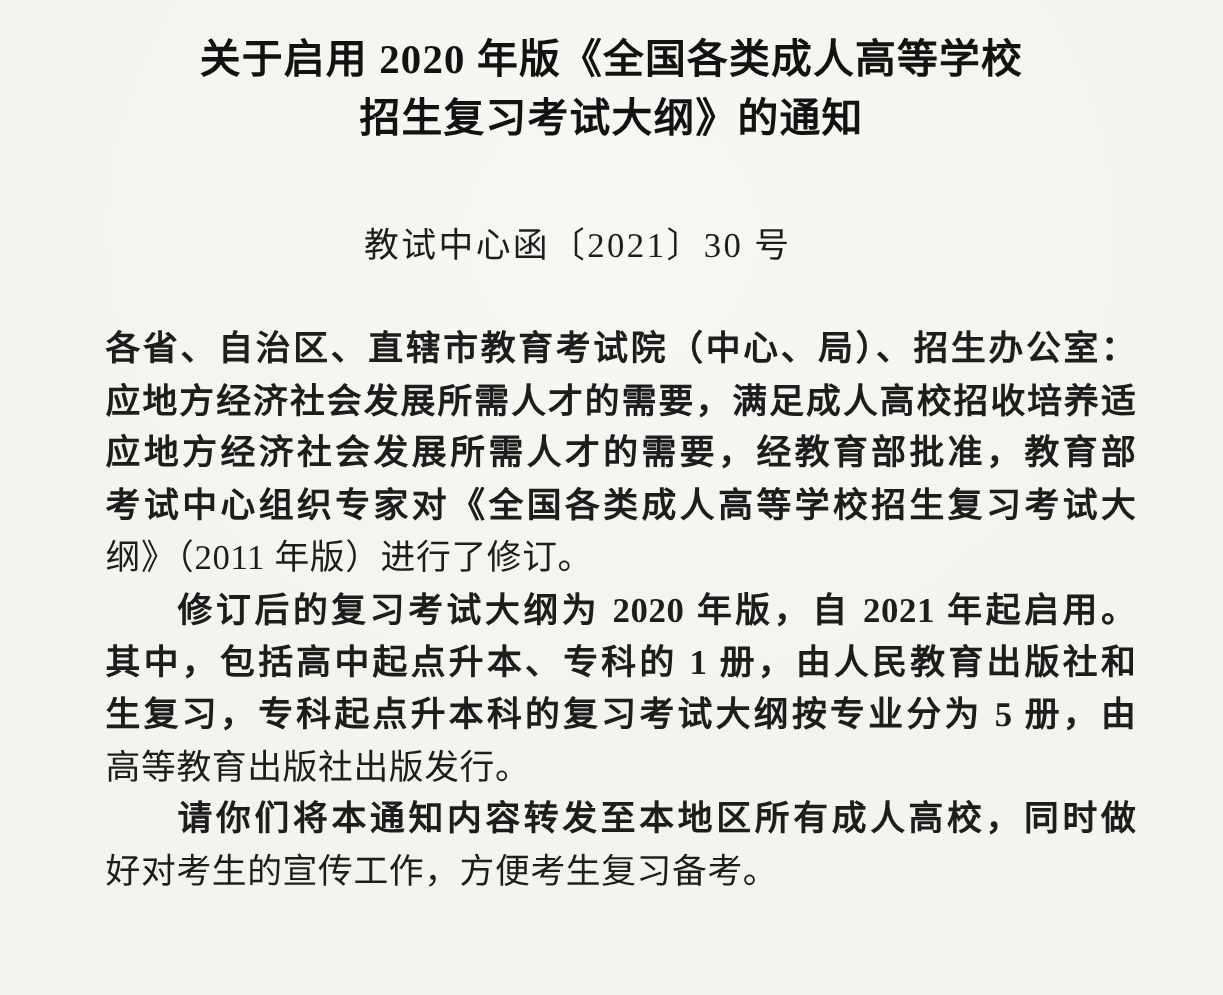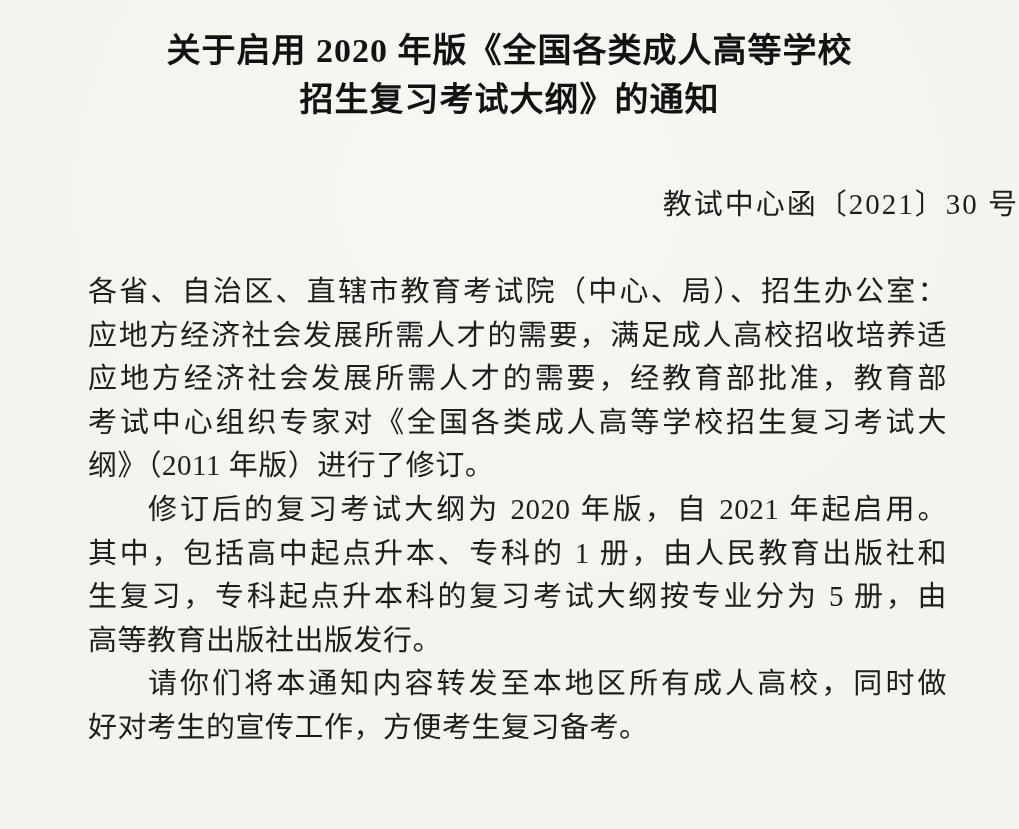--- a/index.html
+++ b/index.html
@@ -32,21 +32,22 @@
     font-weight: 700;
     line-height: 49px;
     letter-spacing: 1px;
     color: #121212;
   }
   .doc-title .t-line {
     display: block;
   }
   .doc-number {
     margin-top: 56px;
-    text-align: right;
+    padding-right: 56px;
+    text-align: center;
     font-size: 29px;
     letter-spacing: 2px;
     color: #1d1d1d;
   }
   .doc-body {
     margin-top: 48px;
     padding-left: 88px;
     padding-right: 72px;
     font-size: 29px;
     color: #1d1d1d;
@@ -54,20 +55,21 @@
   .line {
     line-height: 43.6px;
     height: 43.6px;
     white-space: nowrap;
     letter-spacing: 0.5px;
   }
   .line.fill {
     white-space: normal;
     text-align: justify;
     text-align-last: justify;
+    font-weight: bold;
   }
   .line.indent {
     padding-left: 60px;
   }
 </style>
 </head>
 <body>
 
 <div class="page">
 

